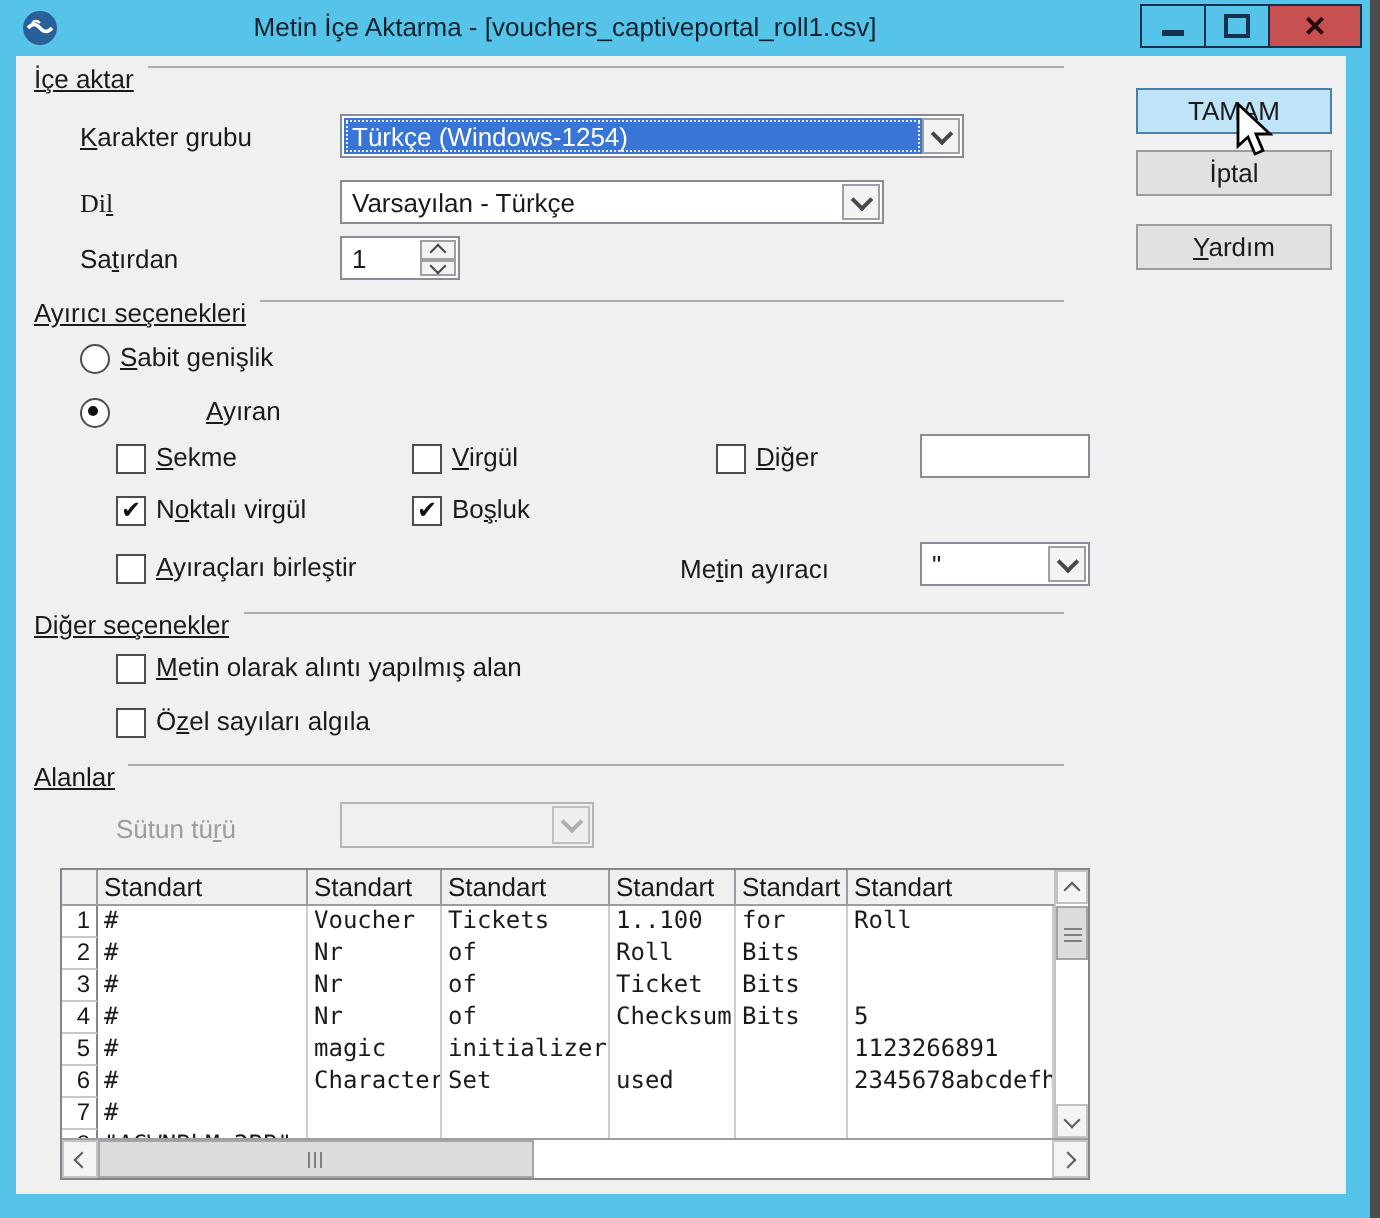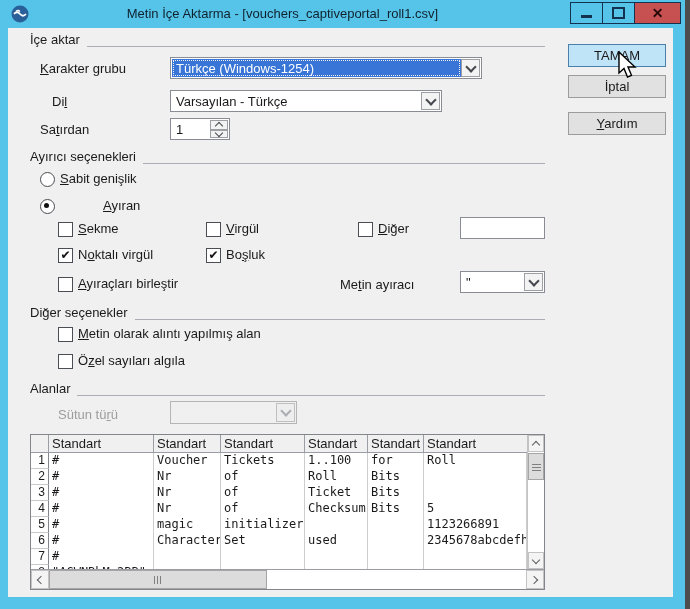--- a/index.html
+++ b/index.html
@@ -14,21 +14,21 @@
           display:flex;align-items:center;justify-content:center;}
   #btn-min{left:570px;width:33px;background:var(--frame,#55c4e8);}
   #btn-max{left:602px;width:33px;background:var(--frame,#55c4e8);}
   #btn-close{left:634px;width:47px;background:var(--close,#c75050);}
   .glyph-min{width:11px;height:3px;background:#14324f;margin-top:6px;}
   .glyph-max{width:9px;height:8px;border:2px solid #14324f;background:transparent;}
   .glyph-close{font-weight:bold;font-size:14px;color:#260808;line-height:1;}
   
   #client{position:absolute;left:8px;top:28px;width:665px;height:569px;background:#f0f0f0;}
   
-  .grouphd{position:absolute;left:22px;width:515px;display:flex;align-items:flex-end;}
+  .grouphd{position:absolute;left:9px;width:515px;display:flex;align-items:flex-start;text-decoration:underline;}
   .grouphd .rule{flex:1;height:1px;background:#abadb3;margin-left:7px;margin-top:1px;}
   .lbl{position:absolute;height:16px;line-height:16px;white-space:nowrap;}
   .dis{color:#9d9d9d;}
   
   .combo{position:absolute;box-sizing:border-box;background:#fff;border:1px solid #898c95;}
   .combo .val{position:absolute;left:1px;top:1px;bottom:1px;right:21px;padding:2px 0 0 4px;
               white-space:nowrap;overflow:hidden;}
   .combo.sel .val{background:var(--selection,#3875d6);color:#fff;outline:1px dotted #f0f0f0;outline-offset:-2px;right:20px;}
   .combo .arrowbox{position:absolute;top:1px;bottom:1px;right:1px;width:19px;background:#f3f3f3;
               border:1px solid #9d9fa5;box-sizing:border-box;display:flex;align-items:center;justify-content:center;}
@@ -118,21 +118,21 @@
         <span>İçe aktar</span>
         <div class="rule"></div>
       </div>
       <div class="lbl" style="left:32px;top:33px;"><u>K</u>arakter grubu</div>
       <div class="combo sel" style="left:162px;top:29px;width:312px;height:22px;">
         <div class="val">Türkçe (Windows-1254)</div>
         <div class="arrowbox">
           <div class="chev down"></div>
         </div>
       </div>
-      <div class="lbl" style="left:44px;top:66px;">Di<u>l</u></div>
+      <div class="lbl" style="left:32px;top:66px;font-family:Liberation Serif, serif;">Di<u>l</u></div>
       <div class="combo" style="left:162px;top:62px;width:272px;height:22px;">
         <div class="val">Varsayılan - Türkçe</div>
         <div class="arrowbox">
           <div class="chev down"></div>
         </div>
       </div>
       <div class="lbl" style="left:32px;top:94px;">Sa<u>t</u>ırdan</div>
       <div class="spin" style="left:162px;top:90px;width:60px;height:22px;">
         <div class="val">1</div>
         <div class="spinbtns">

